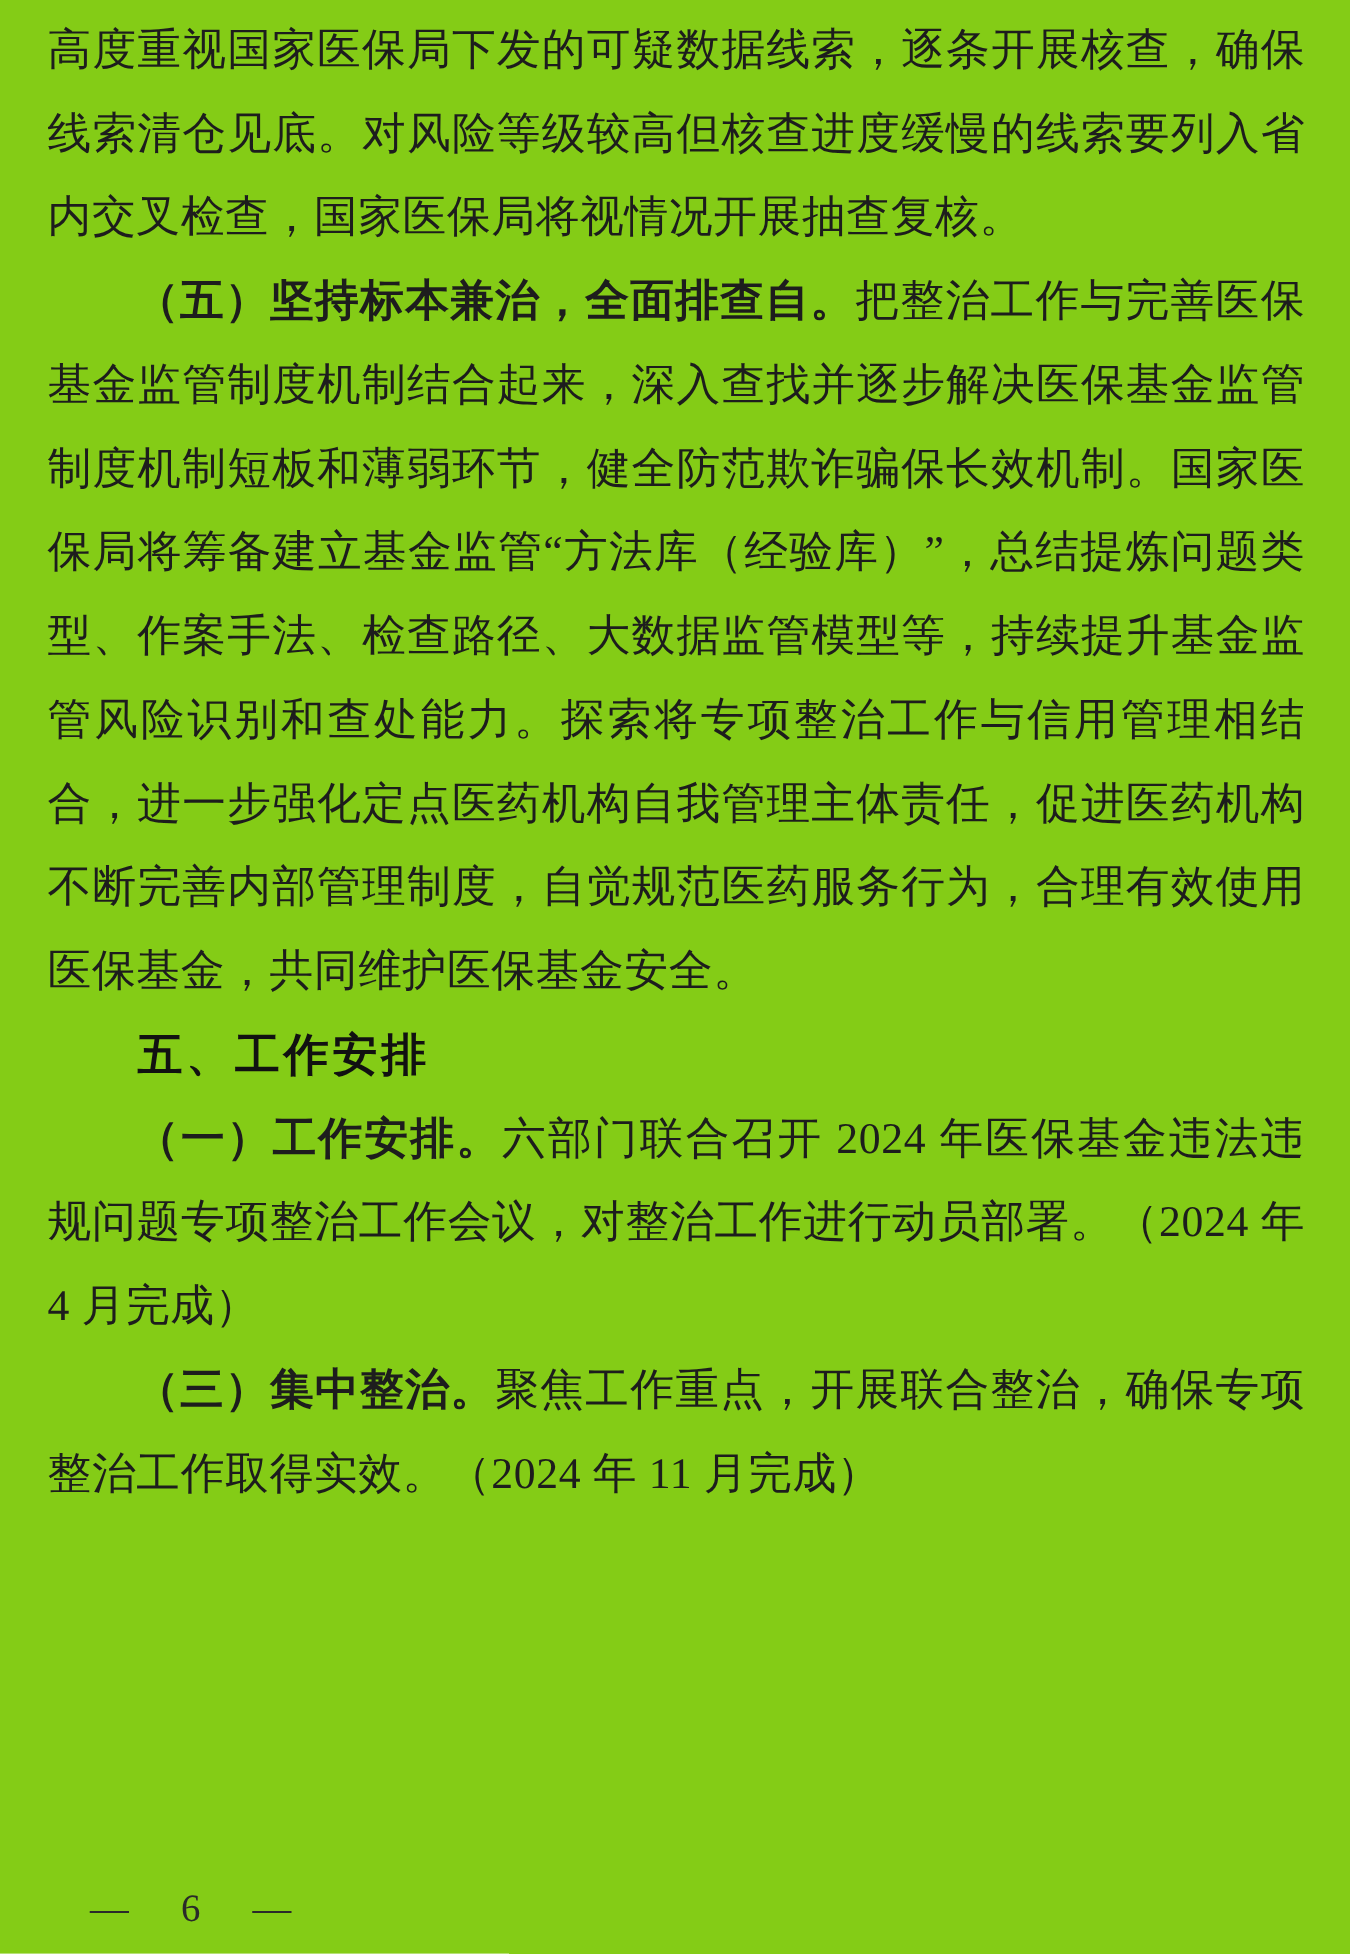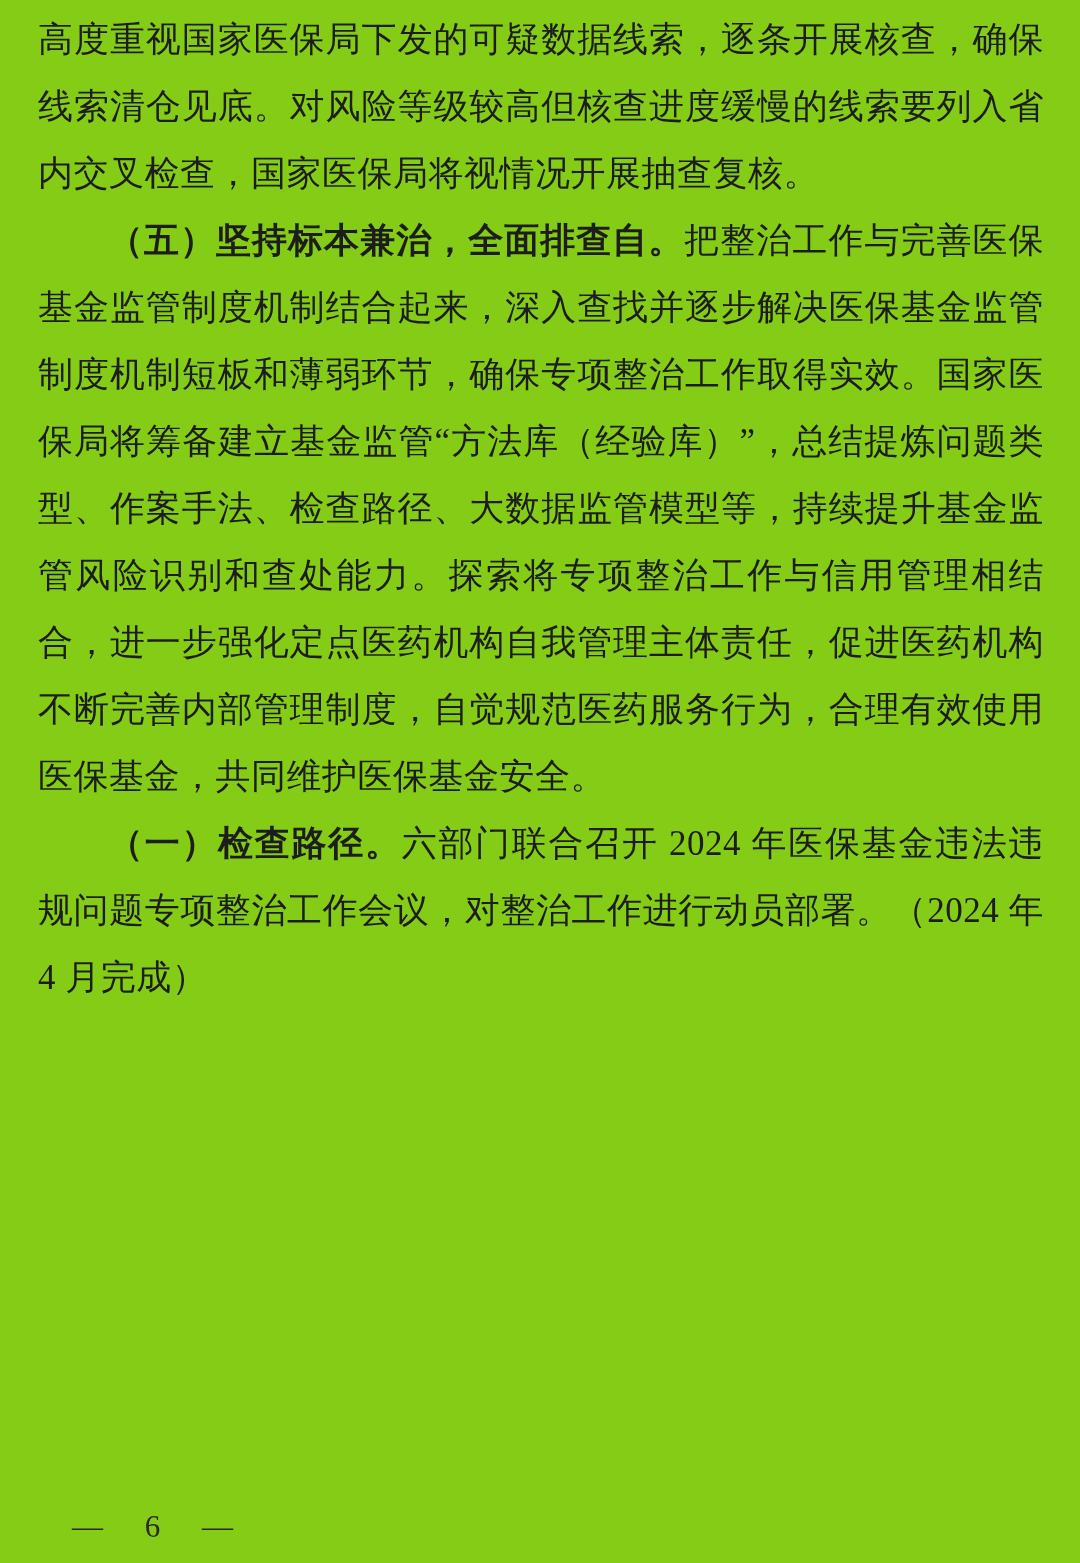--- a/index.html
+++ b/index.html
@@ -61,23 +61,25 @@
   }
 </style>
 </head>
 <body>
 
 <div class="page">
   <div class="content">
 
     <p class="para"><span>高度重视国家医保局下发的可疑数据线索，逐条开展核查，确保线索清仓见底。对风险等级较高但核查进度缓慢的线索要列入省内交叉检查，国家医保局将视情况开展抽查复核。</span></p>
 
-    <p class="para indent"><span class="lead">（五）坚持标本兼治，全面排查自。</span><span>把整治工作与完善医保基金监管制度机制结合起来，深入查找并逐步解决医保基金监管制度机制短板和薄弱环节，确保专项整治工作取得实效。国家医保局将筹备建立基金监管“方法库（经验库）”，总结提炼问题类型、作案手法、检查路径、大数据监管模型等，持续提升基金监管风险识别和查处能力。探索将专项整治工作与信用管理相结合，进一步强化定点医药机构自我管理主体责任，促进医药机构不断完善内部管理制度，自觉规范医药服务行为，合理有效使用医保基金，共同维护医保基金安全。</span></p>
+    <p class="para indent"><span class="lead">（五）坚持标本兼治，全面排查自。</span><span>把整治工作与完善医保基金监管制度机制结合起来，深入查找并逐步解决医保基金监管制度机制短板和薄弱环节，健全防范欺诈骗保长效机制。国家医保局将筹备建立基金监管“方法库（经验库）”，总结提炼问题类型、作案手法、检查路径、大数据监管模型等，持续提升基金监管风险识别和查处能力。探索将专项整治工作与信用管理相结合，进一步强化定点医药机构自我管理主体责任，促进医药机构不断完善内部管理制度，自觉规范医药服务行为，合理有效使用医保基金，共同维护医保基金安全。</span></p>
+
+    <h2 class="heading">五、工作安排</h2>
+
+    <p class="para indent"><span class="lead">（一）工作安排。</span><span>六部门联合召开 2024 年医保基金违法违规问题专项整治工作会议，对整治工作进行动员部署。（2024 年 4 月完成）</span></p>
 
 
-    <p class="para indent"><span class="lead">（一）检查路径。</span><span>六部门联合召开 2024 年医保基金违法违规问题专项整治工作会议，对整治工作进行动员部署。（2024 年 4 月完成）</span></p>
-
-
+    <p class="para indent"><span class="lead">（三）集中整治。</span><span>聚焦工作重点，开展联合整治，确保专项整治工作取得实效。（2024 年 11 月完成）</span></p>
 
   </div>
 
   <div class="footer">— 6 —</div>
 </div>
 
 </body></html>

